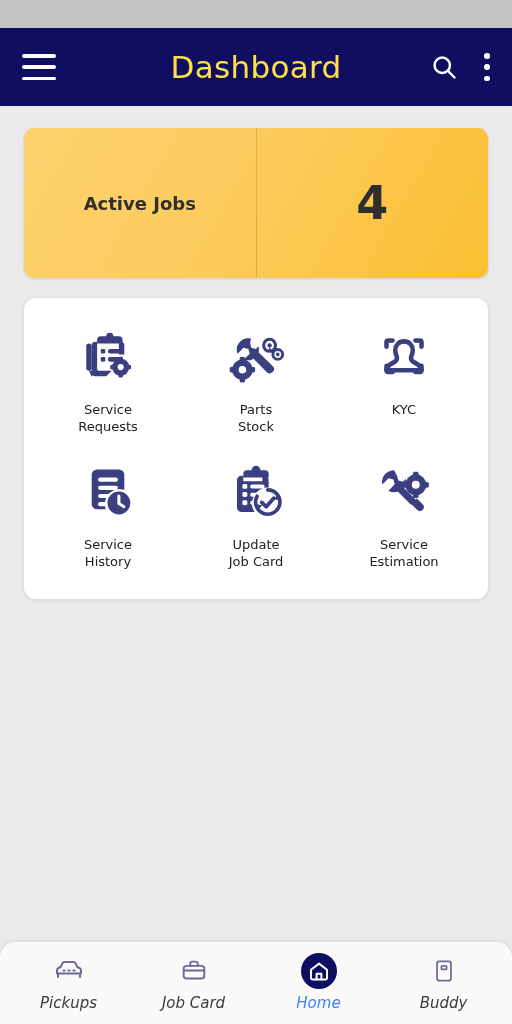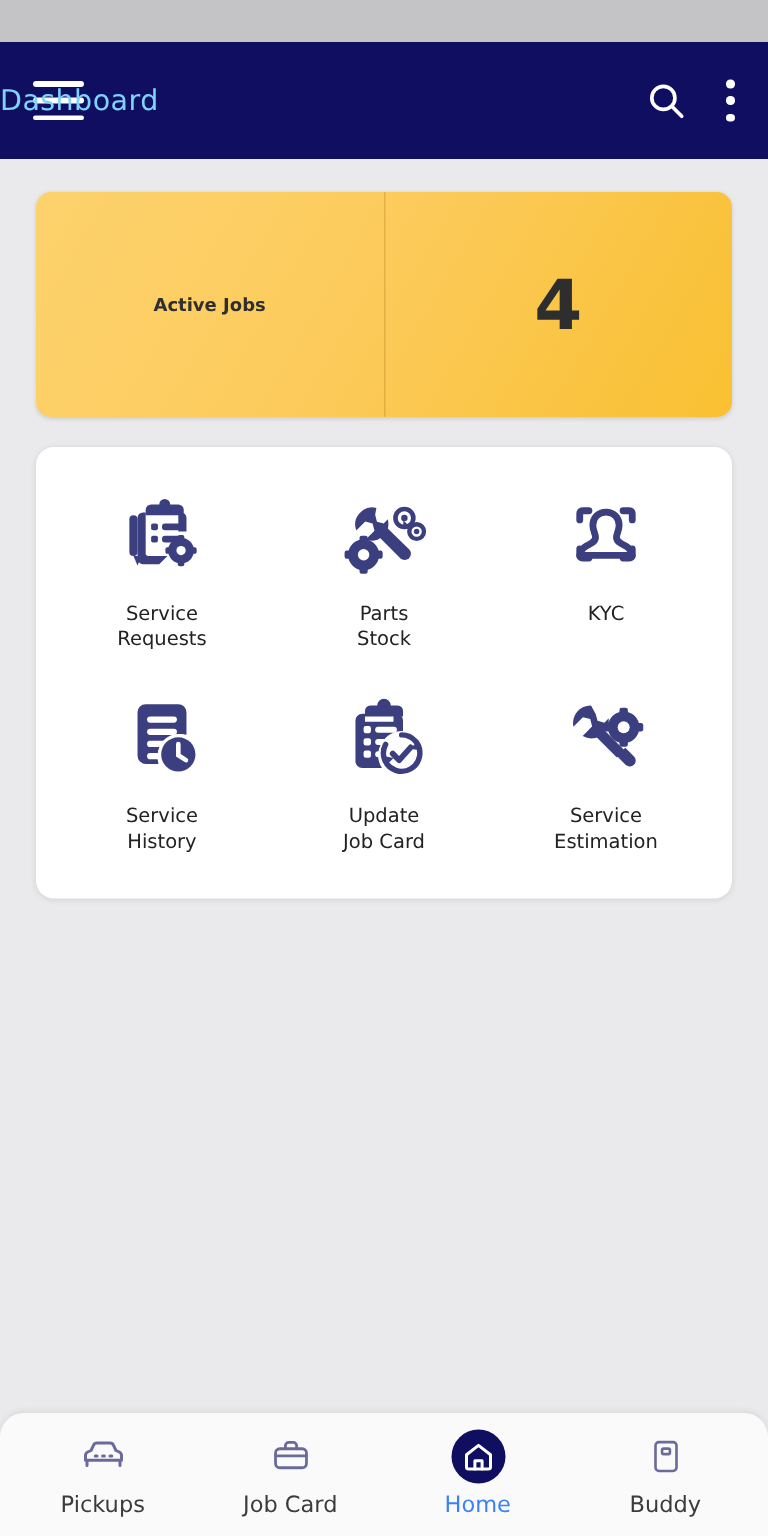--- a/index.html
+++ b/index.html
@@ -15,42 +15,42 @@
   .status-bar { height:28px; background:#c4c4c6; flex:0 0 auto; }
 
   
   .app-bar {
     height:78px; background:#100e60; flex:0 0 auto;
     display:flex; align-items:center; padding:0 22px; position:relative;
   }
   .hamburger { width:34px; height:26px; display:flex; flex-direction:column; justify-content:space-between; cursor:pointer; }
   .hamburger span { display:block; height:3.5px; background:#fff; border-radius:2px; width:100%; }
   .app-title {
-    position:absolute; left:0; right:0; text-align:left;
-    color:#7dd3fc; font-size:19px; font-weight:400; letter-spacing:.3px;
+    position:absolute; left:0; right:0; text-align:center;
+    color:#fde047; font-size:31px; font-weight:400; letter-spacing:.3px;
     pointer-events:none;
   }
   .app-actions { margin-left:auto; display:flex; align-items:center; gap:26px; z-index:2; }
   .icon-btn { cursor:pointer; display:flex; align-items:center; justify-content:center; }
   .kebab { width:6px; height:28px; display:flex; flex-direction:column; justify-content:space-between; align-items:center; cursor:pointer; }
   .kebab i { display:block; width:5.5px; height:5.5px; border-radius:50%; background:#fff; }
 
   
   .content { flex:1 1 auto; padding:0 24px; position:relative; }
 
   
   .stats-card {
     margin-top:22px; height:150px; border-radius:10px;
     background:linear-gradient(120deg,#fdd26d 0%,#fccb5c 45%,#f9c032 100%);
     display:flex; box-shadow:0 1px 3px rgba(0,0,0,.13); overflow:hidden;
   }
   .stat { flex:1; display:flex; flex-direction:column; align-items:center; justify-content:center; gap:8px; cursor:pointer; }
   .stat + .stat { border-left:1px solid rgba(160,120,20,.30); }
   .stat-value { font-size:46px; font-weight:700; color:#2e2e2e; line-height:1; }
-  .stat-label { font-size:12px; font-weight:700; color:#2f2f2f; }
+  .stat-label { font-size:18px; font-weight:700; color:#2f2f2f; }
 
   
   .grid-card {
     margin-top:20px; background:#ffffff; border-radius:12px;
     box-shadow:0 1px 4px rgba(0,0,0,.10);
     padding:26px 10px 24px;
     display:grid; grid-template-columns:repeat(3,1fr); row-gap:20px;
   }
   .grid-item {
     display:flex; flex-direction:column; align-items:center; gap:13px; cursor:pointer; padding:4px 0;
@@ -63,21 +63,21 @@
 
   
   .bottom-nav {
     position:absolute; left:0; right:0; bottom:0; height:82px;
     background:#fafafa; border-top-left-radius:16px; border-top-right-radius:16px;
     box-shadow:0 -1px 5px rgba(0,0,0,.07);
     display:flex; align-items:center; justify-content:space-around; padding:0 6px;
   }
   .nav-item { display:flex; flex-direction:column; align-items:center; gap:6px; cursor:pointer; width:92px; }
   .nav-icon { height:34px; display:flex; align-items:center; justify-content:center; }
-  .nav-label { font-size:15px; color:#3b3b3b; }
+  .nav-label { font-size:15px; color:#3b3b3b;font-style:italic; }
   .nav-item.active .nav-label { color:#3b82f6; }
   .home-badge { width:36px; height:36px; border-radius:50%; background:#100e60; display:flex; align-items:center; justify-content:center; }
 </style>
 </head>
 <body>
 
 <div class="phone">
 
   <div class="status-bar"></div>
 

